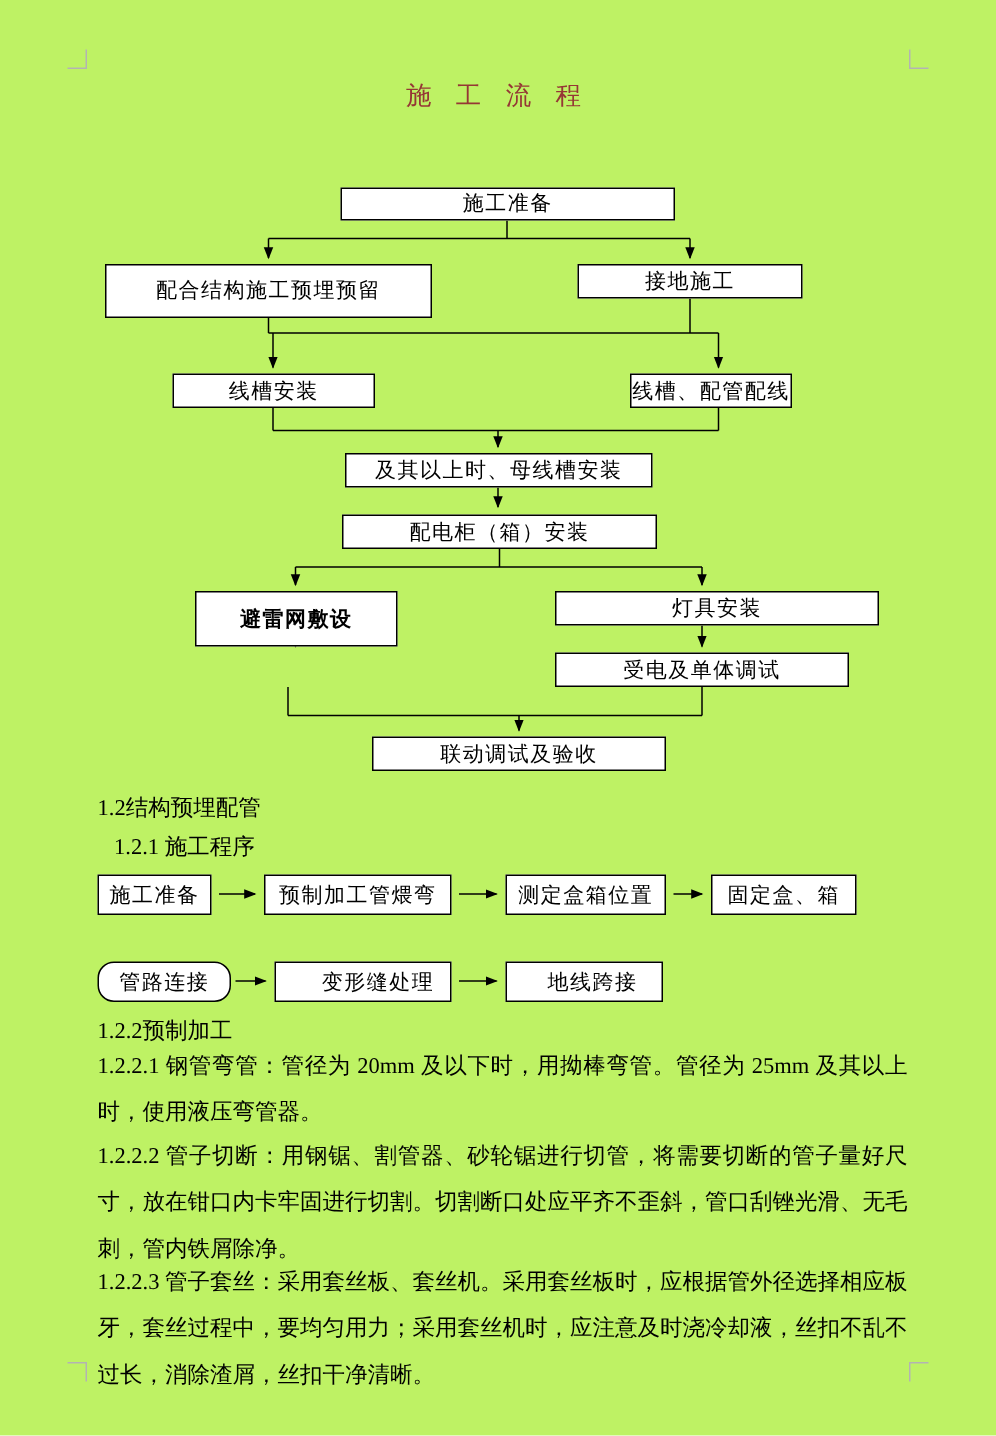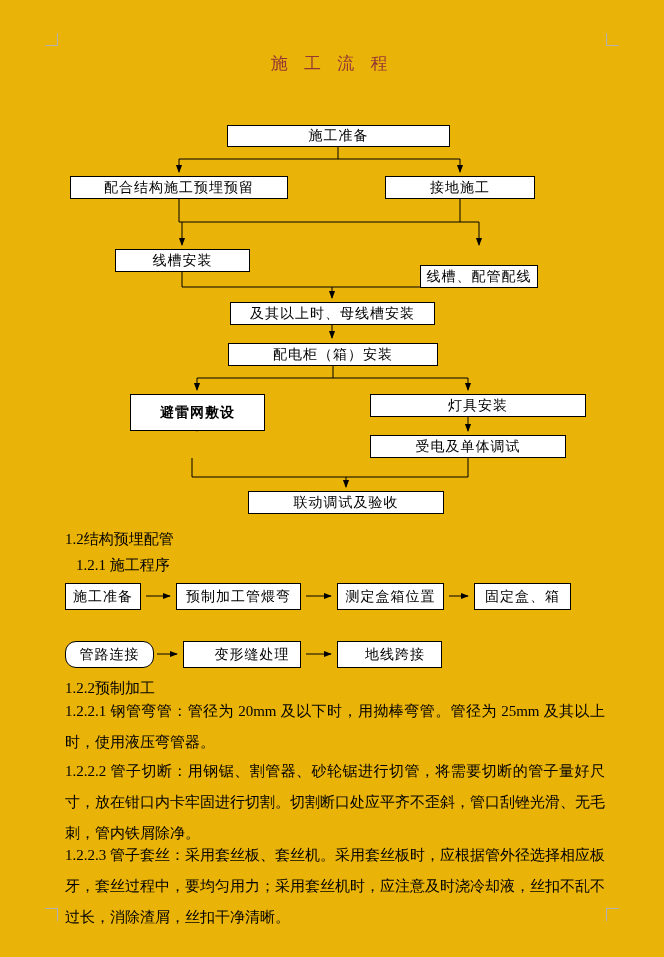--- a/index.html
+++ b/index.html
@@ -1,20 +1,20 @@
 <!DOCTYPE html>
 <html><head>
 <meta charset="utf-8">
 <style>
   * { margin:0; padding:0; box-sizing:border-box; }
   html,body { background:#ffffff; }
   .page {
     position:relative;
     width:664px; height:957px;
-    background:#eab308;
+    background:#bef264;
     font-family:"Liberation Serif","DejaVu Serif",serif;
     color:#000;
     overflow:hidden;
   }
   .doc-title {
     position:absolute; left:0; right:0; top:52px;
     text-align:center;
     font-size:17px;
     letter-spacing:6px;
     color:#953735;
@@ -118,24 +118,24 @@
       <line x1="306" y1="596" x2="331" y2="596" marker-end="url(#arrow)"></line>
       <line x1="449" y1="596" x2="468" y2="596" marker-end="url(#arrow)"></line>
     </g>
     <g>
       <line x1="157" y1="654" x2="177" y2="654" marker-end="url(#arrow)"></line>
       <line x1="306" y1="654" x2="331" y2="654" marker-end="url(#arrow)"></line>
     </g>
   </svg>
 
   <div class="fc-box" style="left:227px; top:125px; width:223px; height:22px;">施工准备</div>
-  <div class="fc-box" style="left:70px;  top:176px; width:218px; height:23px;">配合结构施工预埋预留</div>
+  <div class="fc-box" style="left:70px;  top:176px; width:218px; height:36px;">配合结构施工预埋预留</div>
   <div class="fc-box" style="left:385px; top:176px; width:150px; height:23px;">接地施工</div>
   <div class="fc-box" style="left:115px; top:249px; width:135px; height:23px;">线槽安装</div>
-  <div class="fc-box" style="left:420px; top:265px; width:118px; height:23px;">线槽、配管配线</div>
+  <div class="fc-box" style="left:420px; top:249px; width:108px; height:23px;">线槽、配管配线</div>
   <div class="fc-box" style="left:230px; top:302px; width:205px; height:23px;">及其以上时、母线槽安装</div>
   <div class="fc-box" style="left:228px; top:343px; width:210px; height:23px;">配电柜（箱）安装</div>
   <div class="fc-box" style="left:130px; top:394px; width:135px; height:37px;font-weight:bold;">避雷网敷设</div>
   <div class="fc-box" style="left:370px; top:394px; width:216px; height:23px;">灯具安装</div>
   <div class="fc-box" style="left:370px; top:435px; width:196px; height:23px;">受电及单体调试</div>
   <div class="fc-box" style="left:248px; top:491px; width:196px; height:23px;">联动调试及验收</div>
 
   <div class="heading" style="left:65px; top:527px;">1.2结构预埋配管</div>
   <div class="heading" style="left:76px; top:553px;">1.2.1 施工程序</div>
 

